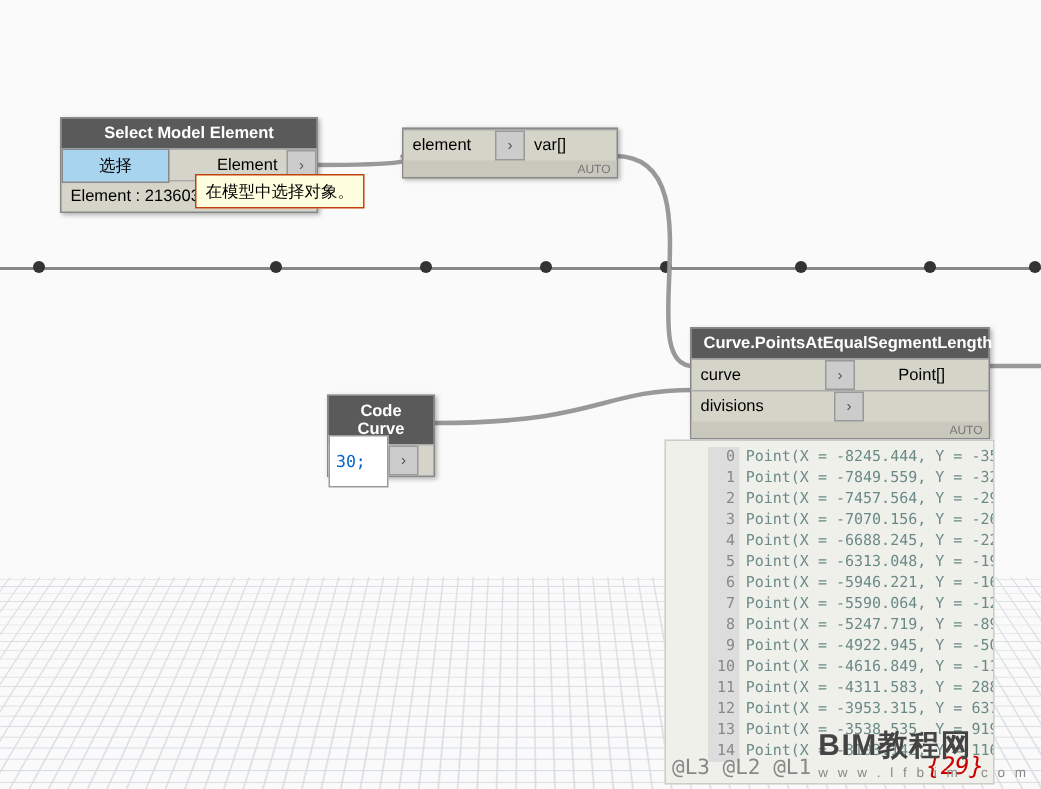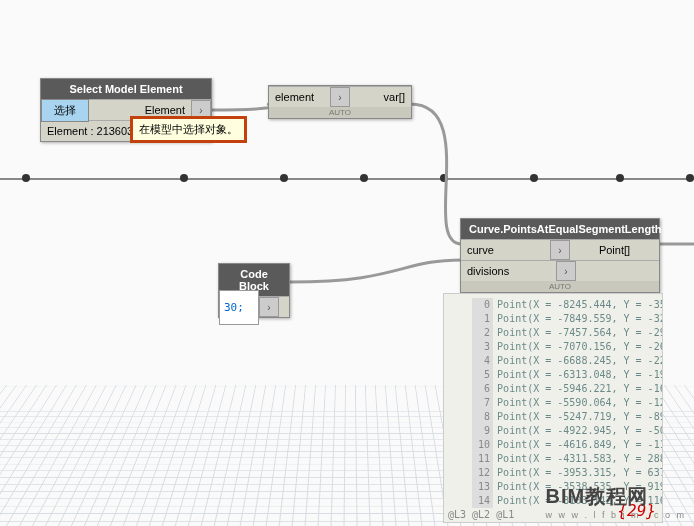--- a/index.html
+++ b/index.html
@@ -5,30 +5,30 @@
 body{margin:0;font-family:Arial,sans-serif;font-size:11px;background:#fafafa;overflow:hidden;width:694px;height:526px;position:relative}
 .viewport{position:absolute;top:0;left:0;width:694px;height:526px;overflow:hidden}
 .grid{position:absolute;top:280px;left:-100px;width:900px;height:400px;transform:perspective(800px) rotateX(55deg);background-image:repeating-linear-gradient(0deg,#c8d0d8 0,#c8d0d8 1px,transparent 1px,transparent 12px),repeating-linear-gradient(90deg,#c8d0d8 0,#c8d0d8 1px,transparent 1px,transparent 12px);opacity:0.7}
 .line{position:absolute;top:178px;left:0;width:694px;height:2px;background:#888}
 .dot{position:absolute;width:8px;height:8px;background:#333;border-radius:50%;top:174px}
 .node{position:absolute;background:#d4d4c8;border:1px solid #888;box-shadow:1px 1px 3px rgba(0,0,0,0.3)}
 .node-title{background:#5a5a5a;color:#fff;padding:4px 8px;font-weight:bold;text-align:center;font-size:11px}
 .node-row{display:flex;align-items:center;height:20px;border-top:1px solid #aaa}
 .port-label{padding:0 6px;flex:1}
 .port-btn{width:18px;height:18px;background:#ccc;border:1px solid #999;display:flex;align-items:center;justify-content:center;font-size:10px;color:#555}
-.auto{font-size:8px;color:#777;text-align:center;padding:1px 4px;background:#c8c8bc}
-.sel-btn{background:#a8d4f0;padding:3px 12px;border:1px solid #888;font-size:11px}
-.tooltip{position:absolute;background:#ffffe0;border:3px solid #c2410c;padding:3px 6px;font-size:11px;z-index:10}
+.auto{font-size:8px;color:#777;text-align:right;padding:1px 4px;background:#c8c8bc}
+.sel-btn{background:#a8d4f0;padding:3px 24px;border:1px solid #888;font-size:11px}
+.tooltip{position:absolute;background:#ffffe0;border:1px solid #c2410c;padding:3px 6px;font-size:11px;z-index:10}
 .dropdown{position:absolute;top:175px;left:34px;width:140px;height:18px;background:#fff;border:1px solid #888;padding:2px 4px;font-size:11px}
 .dropdown::after{content:"▾";float:right;color:#666}
 .code-input{background:#fff;border:1px solid #999;padding:10px 4px;font-family:monospace;font-size:11px;color:#06c;width:30px}
 .output-panel{position:absolute;top:293px;left:443px;width:210px;height:220px;background:#f0f0ea;border:1px solid #ccc;font-family:monospace;font-size:10px;padding:4px;overflow:hidden}
 .list-line{white-space:pre;color:#6a8a8a;line-height:14px}
 .idx{display:inline-block;width:18px;background:#ddd;color:#888;text-align:right;padding-right:3px;margin-right:4px}
-.tabs{position:absolute;bottom:2px;left:4px;font-size:10px;color:#888}
+.tabs{position:absolute;bottom:2px;left:4px;font-size:14px;color:#888}
 .badge{position:absolute;color:#c00;font-style:italic;font-size:16px}
 .watermark{position:absolute;right:8px;bottom:6px;}
 .wm-cn{font-size:20px;font-weight:bold;color:#444;letter-spacing:1px}
 .wm-en{font-size:9px;color:#888;letter-spacing:2px}
 svg.wires{position:absolute;top:0;left:0;width:694px;height:526px;pointer-events:none}
 </style>
 </head>
 <body>
 
 <div class="viewport">
@@ -60,42 +60,42 @@
 <div class="node-row">
         <span class="port-label">Element : 213603</span>
       </div>
 </div>
 <div class="tooltip" style="top:116px;left:130px">在模型中选择对象。</div>
 
 <div class="node" style="top:85px;left:268px;width:142px">
 <div class="node-row">
  <span class="port-label">element</span>
  <span class="port-btn">›</span>
- <span class="port-label" style="text-align:right">var[]</span>
+ <span class="port-label" style="text-align:left">var[]</span>
 </div>
 <div class="auto">AUTO</div>
 </div>
 
 <div class="node" style="top:218px;left:460px;width:198px">
 <div class="node-title">Curve.PointsAtEqualSegmentLength</div>
 <div class="node-row">
  <span class="port-label">curve</span>
  <span class="port-btn">›</span>
  <span class="port-label" style="text-align:center">Point[]</span>
 </div>
 <div class="node-row">
  <span class="port-label">divisions</span>
  <span class="port-btn">›</span>
  <span style="flex:1"></span>
 </div>
 <div class="auto">AUTO</div>
 </div>
 
 <div class="node" style="top:263px;left:218px;width:70px">
-<div class="node-title">Code Block</div>
+<div class="node-title">Code Curve</div>
 <div class="node-row">
  <input class="code-input" value="30;" style="">
  <span class="port-btn">›</span>
 </div>
 </div>
 
 
 <div class="output-panel">
 <div id="rows">
         <div class="list-line">    <span class="idx">0</span>Point(X = -8245.444, Y = -3551.</div>

